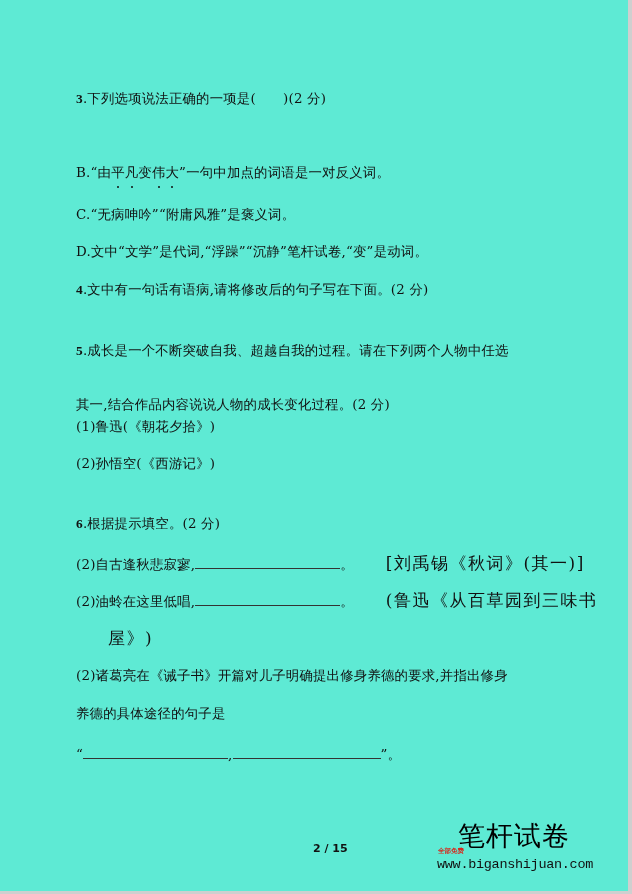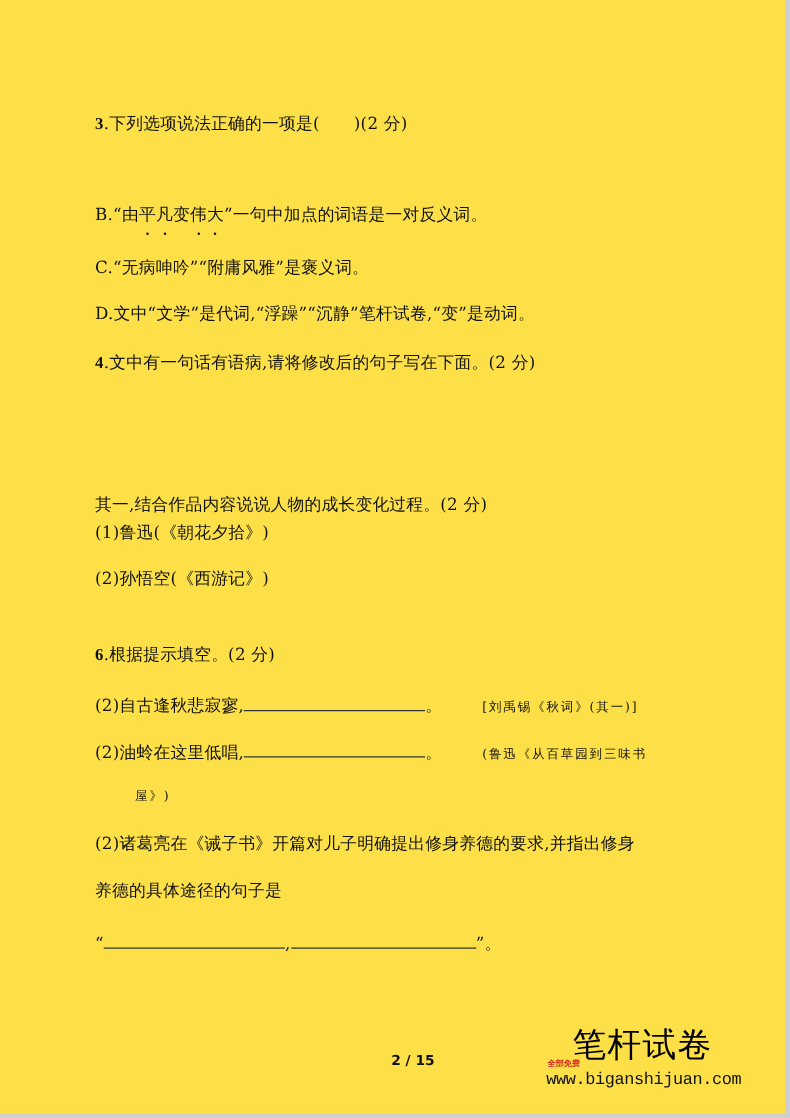--- a/index.html
+++ b/index.html
@@ -4,28 +4,28 @@
   <style>
     html, body { margin: 0; padding: 0; }
     body {
       width: 632px; height: 894px; background: #cfcfcf; overflow: hidden;
       position: relative;
       font-family: "DejaVu Serif", "Liberation Serif", serif;
       color: #111;
     }
     .page {
       position: absolute; left: 0; top: 0; width: 628px; height: 891px;
-      background: #fde047;
+      background: #5eead4;
     }
     .line {
       position: absolute; left: 76px; font-size: 13.4px; line-height: 18px;
       white-space: nowrap; letter-spacing: 0.2px;
     }
     .qnum { font-weight: bold; font-family: "Liberation Serif", serif; }
-    .kai { font-family: "DejaVu Serif", serif; font-size: 10px; letter-spacing: 1.5px; padding-left: 32px; }
+    .kai { font-family: "DejaVu Serif", serif; font-size: 17px; letter-spacing: 1.5px; padding-left: 32px; }
     .blank {
       display: inline-block; border-bottom: 1px solid #333; height: 14px; vertical-align: baseline;
     }
     .dotted { position: relative; display: inline-block; }
     .dotted::after {
       content: ""; position: absolute; left: 50%; bottom: -6px; width: 2px; height: 2px;
       background: #111; border-radius: 50%; transform: translateX(-50%);
     }
     .pagenum {
       position: absolute; left: 313px; top: 842px; font-family: "DejaVu Sans", sans-serif;
@@ -55,20 +55,23 @@
   <div class="line" style="top:164px">
     <span>B.“由</span><span class="dotted">平</span><span class="dotted">凡</span><span>变</span><span class="dotted">伟</span><span class="dotted">大</span><span>”一句中加点的词语是一对反义词。</span>
   </div>
   <div class="line" style="top:206px">C.“无病呻吟”“附庸风雅”是褒义词。</div>
   <div class="line" style="top:243px">D.文中“文学”是代词,“浮躁”“沉静”笔杆试卷,“变”是动词。</div>
 
   <div class="line" style="top:281px">
     <span class="qnum">4</span><span>.文中有一句话有语病,请将修改后的句子写在下面。(2 分)</span>
   </div>
 
+  <div class="line" style="top:342px">
+    <span class="qnum">5</span><span>.成长是一个不断突破自我、超越自我的过程。请在下列两个人物中任选</span>
+  </div>
   <div class="line" style="top:396px">其一,结合作品内容说说人物的成长变化过程。(2 分)</div>
   <div class="line" style="top:418px">(1)鲁迅(《朝花夕拾》)</div>
   <div class="line" style="top:455px">(2)孙悟空(《西游记》)</div>
 
   <div class="line" style="top:515px">
     <span class="qnum">6</span><span>.根据提示填空。(2 分)</span>
   </div>
   <div class="line" style="top:554px">
     <span>(2)自古逢秋悲寂寥,</span><span class="blank" style="width:145px"></span><span>。</span><span class="kai">[刘禹锡《秋词》(其一)]</span>
   </div>

